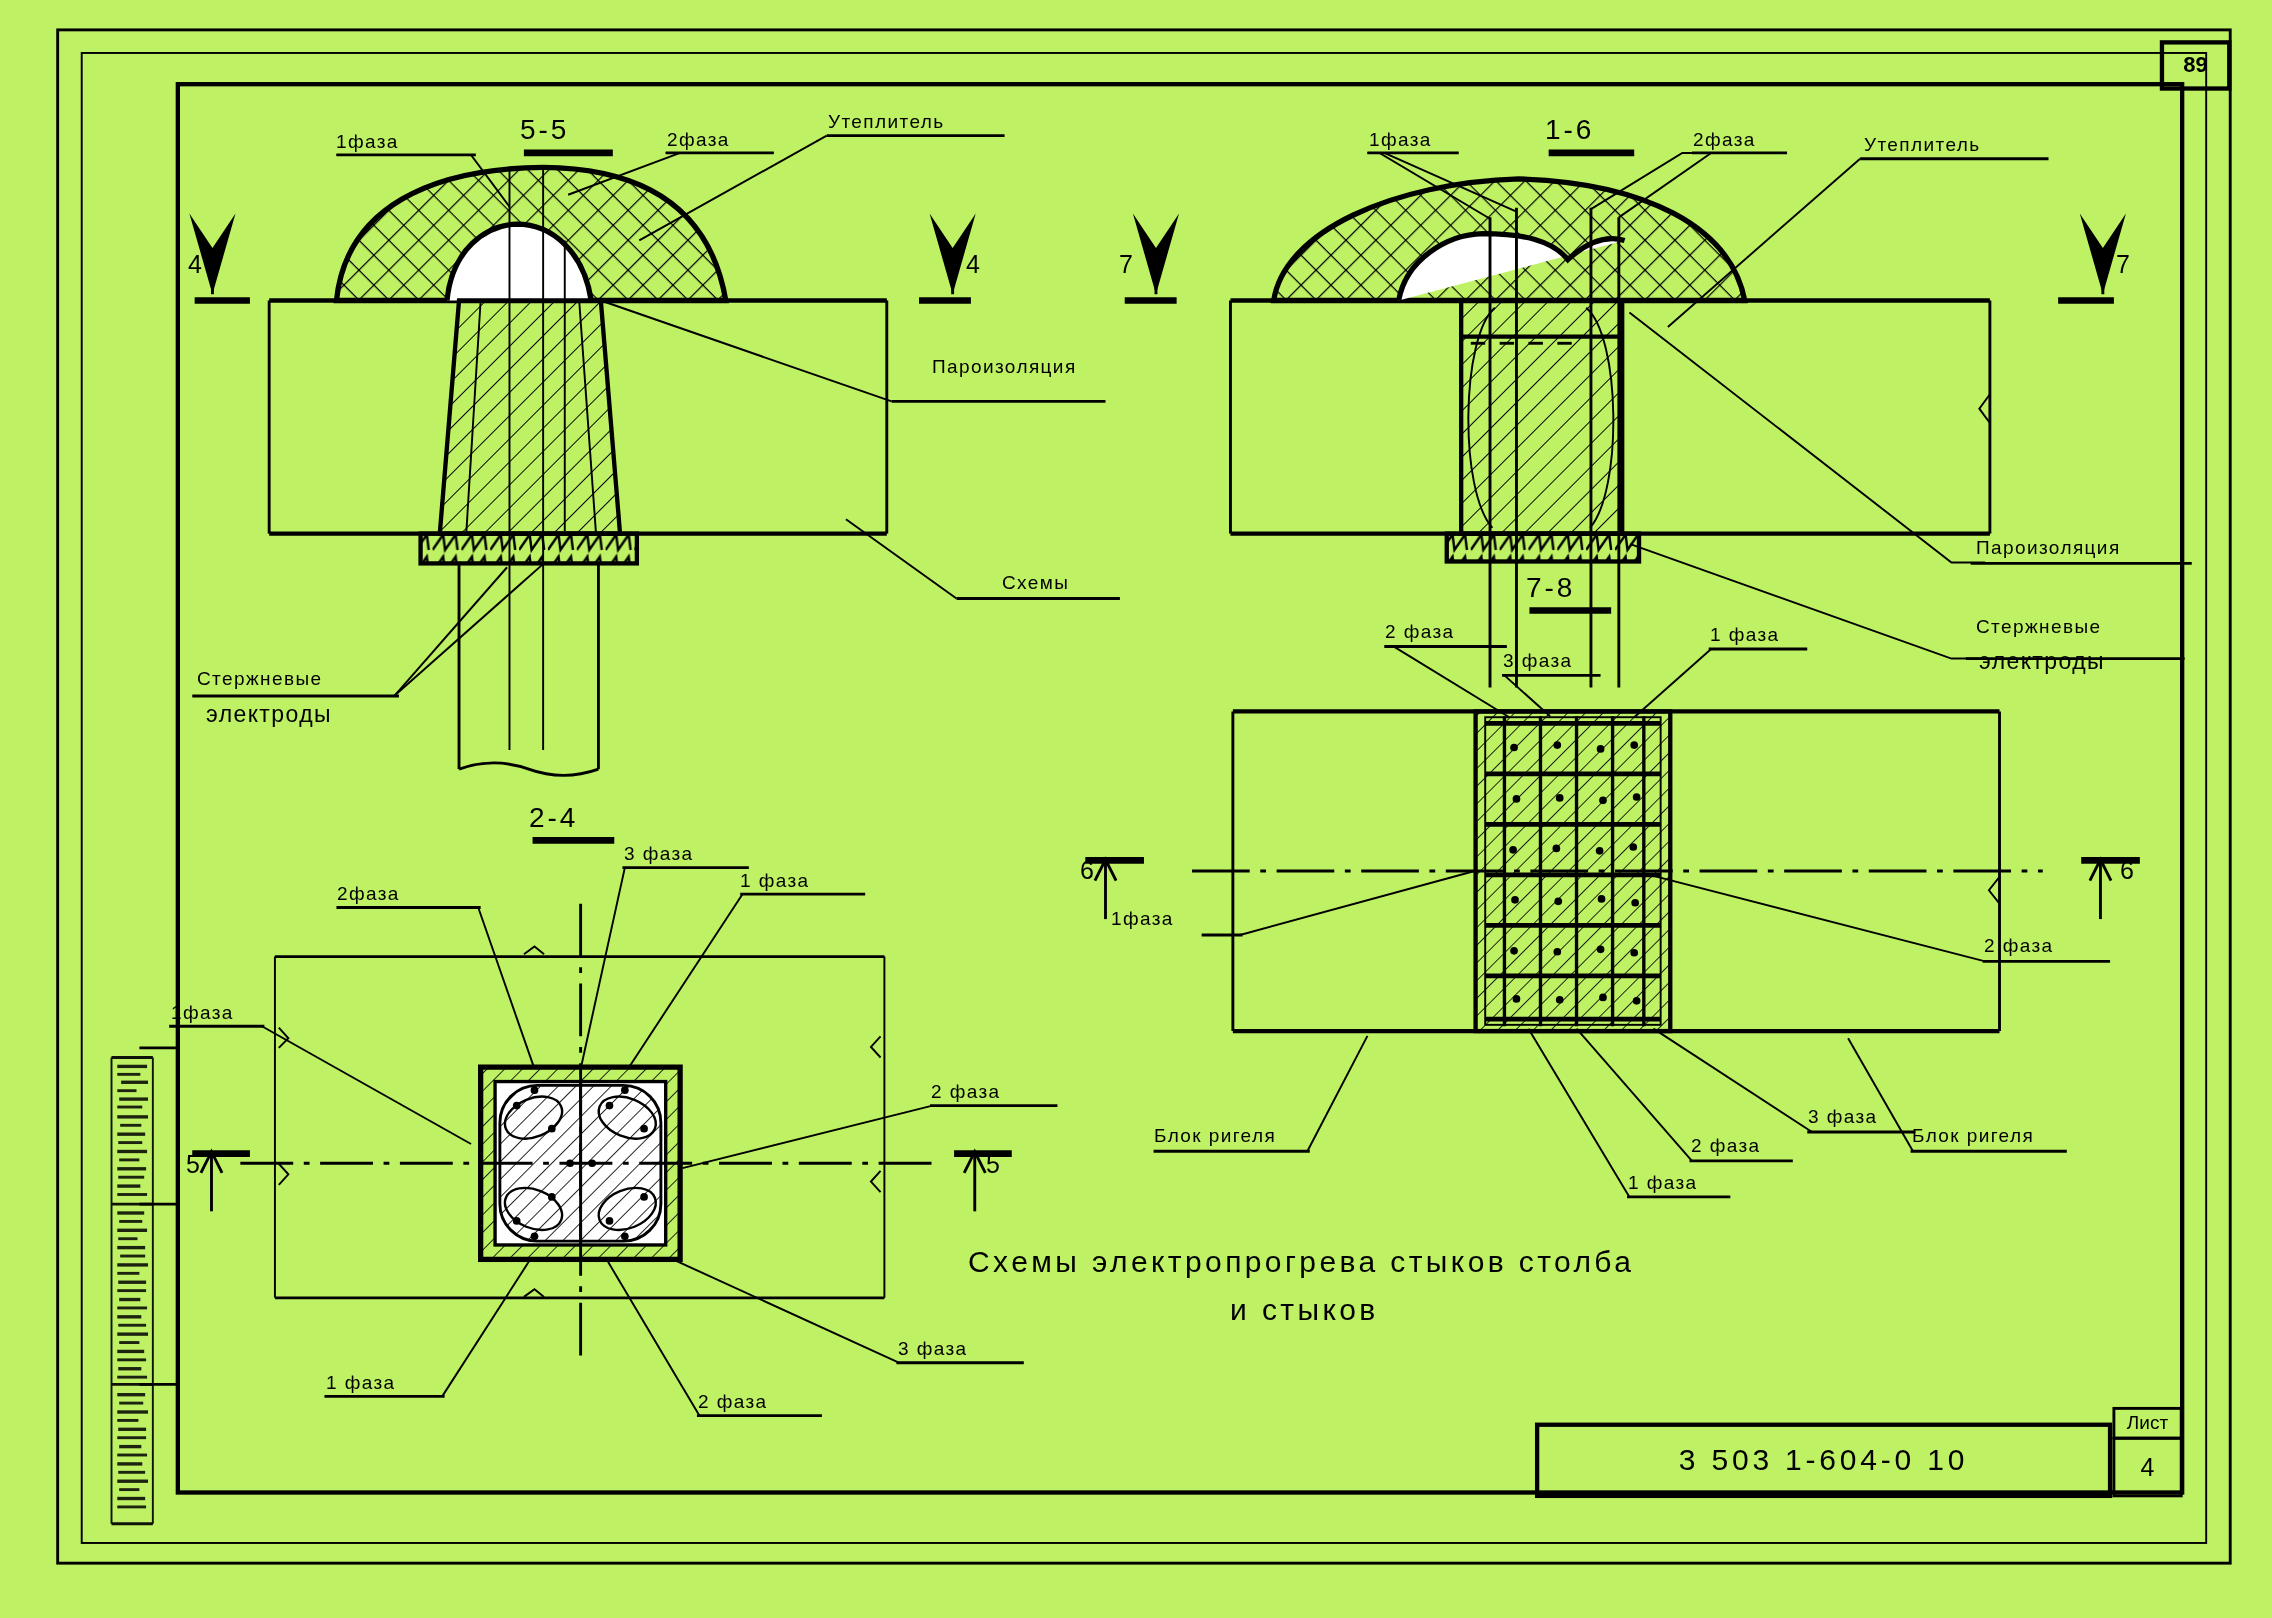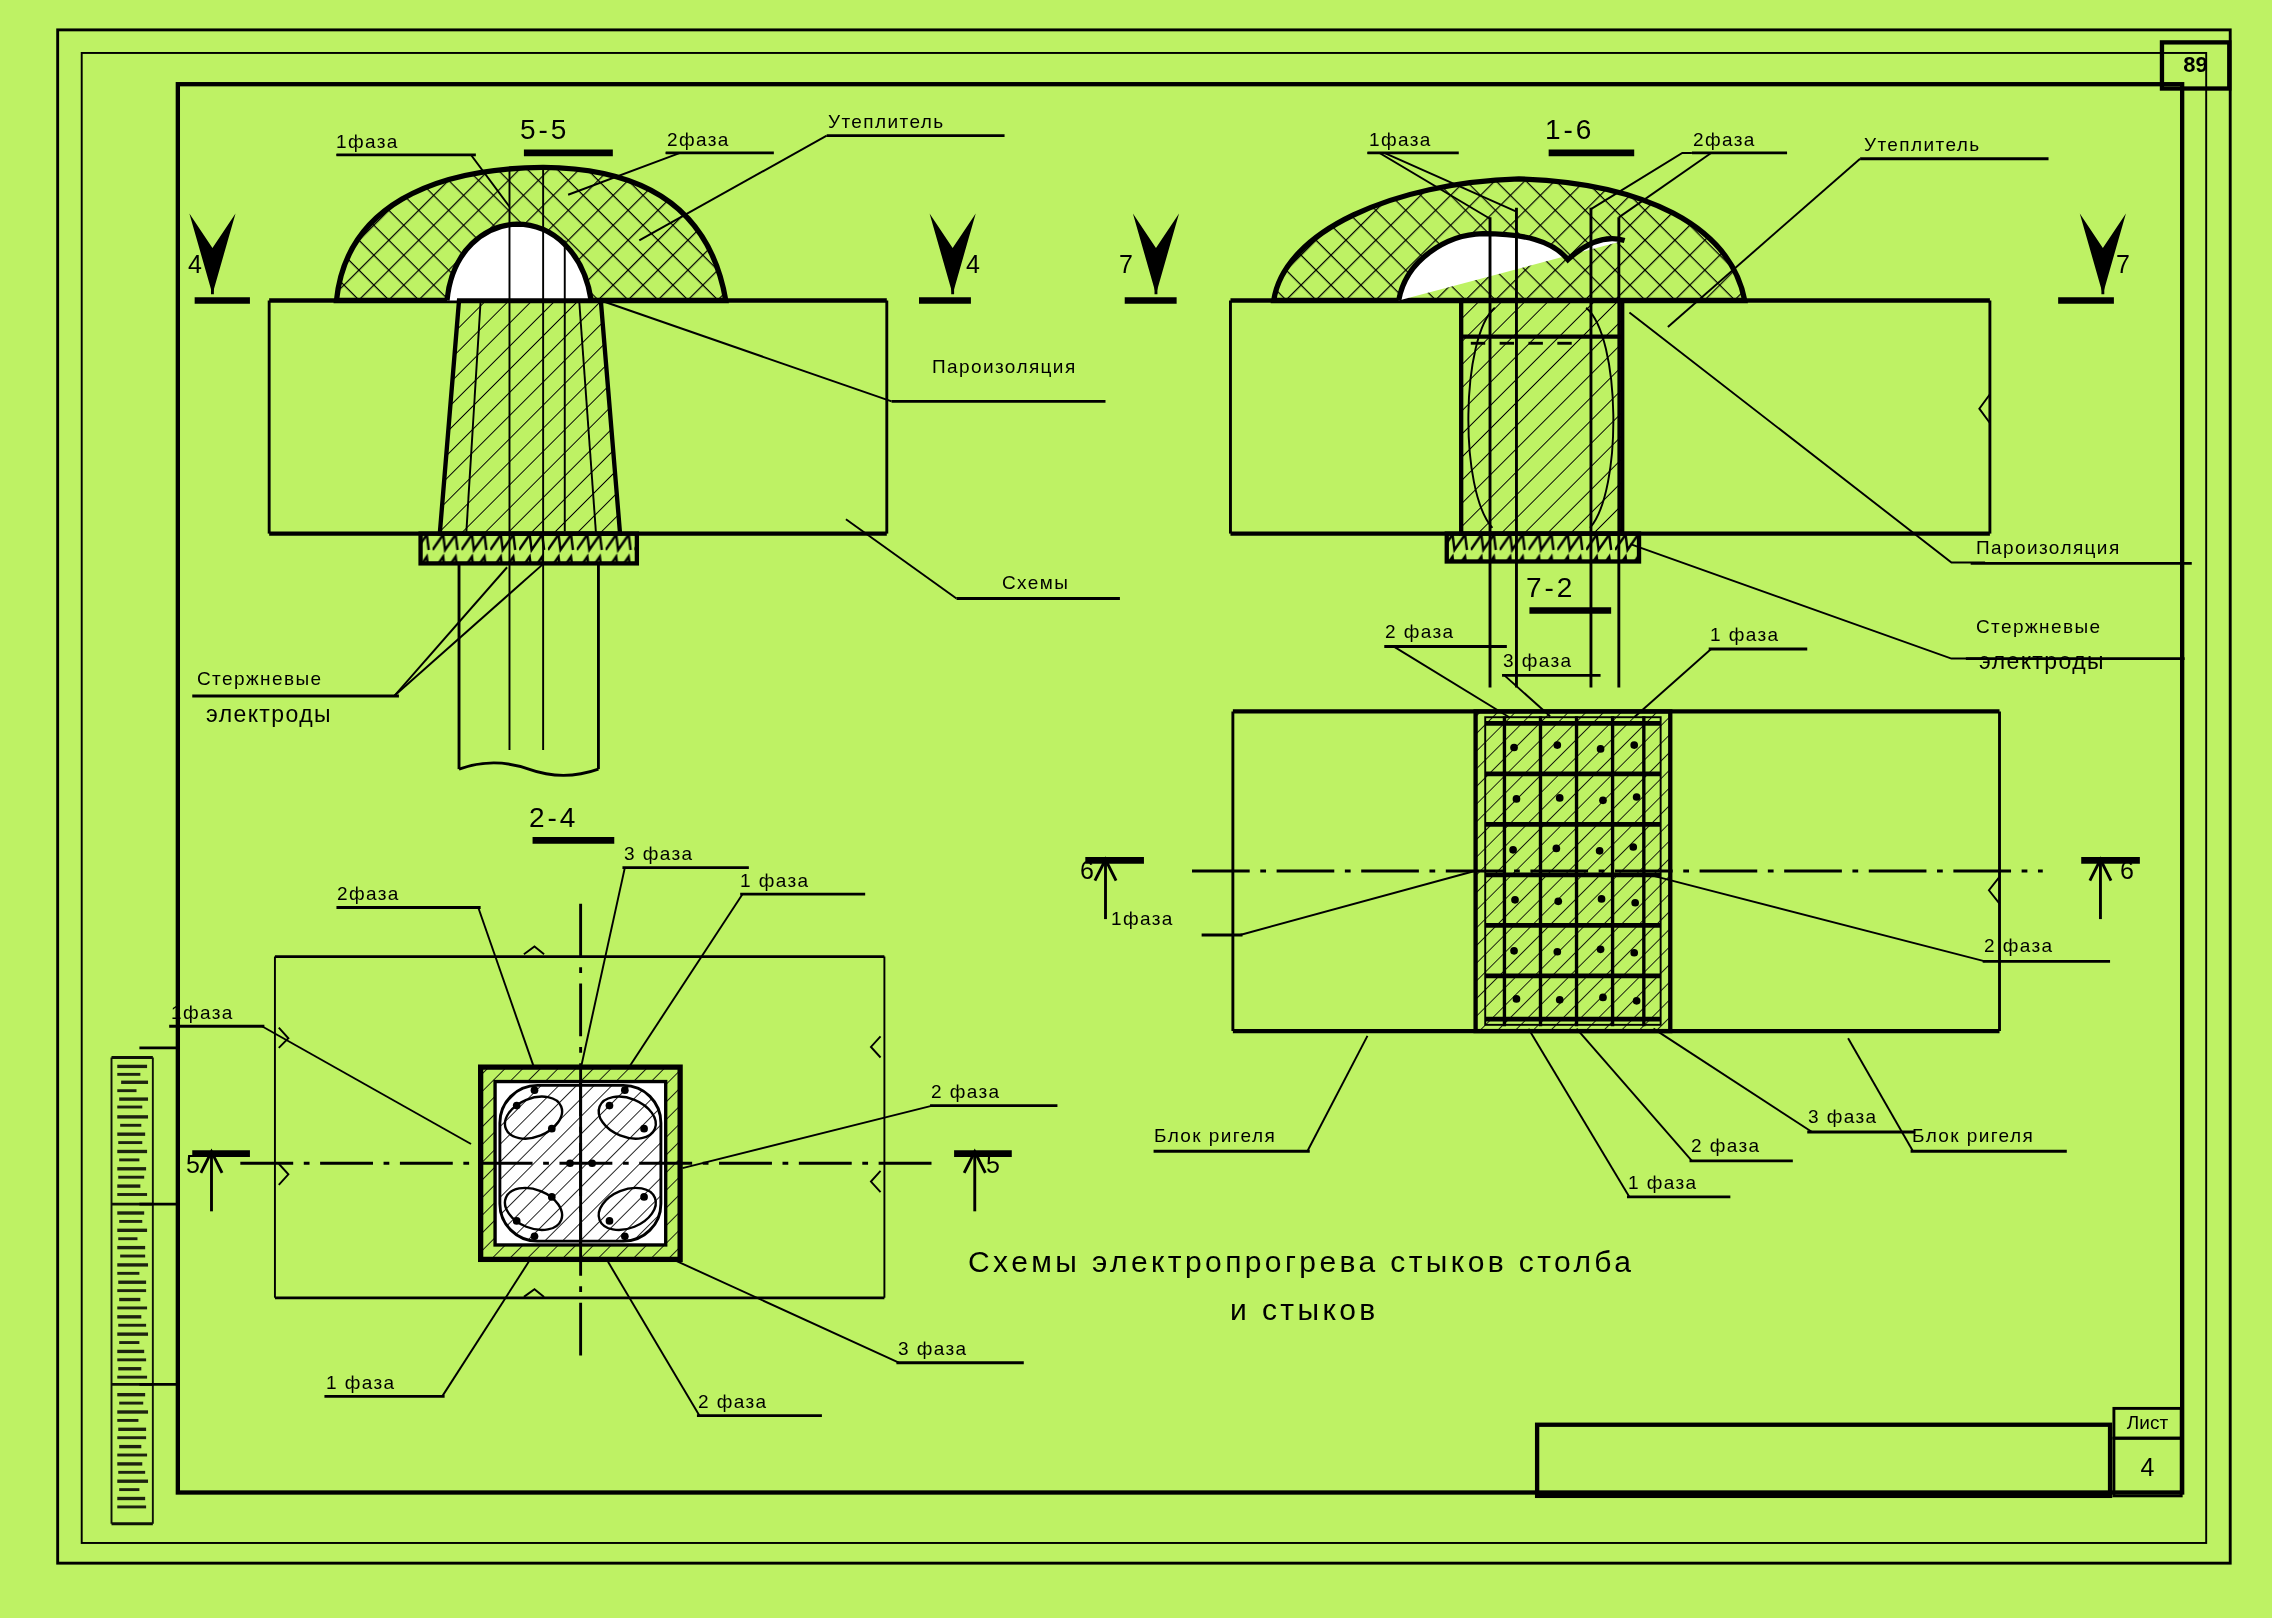--- a/index.html
+++ b/index.html
@@ -464,37 +464,40 @@
 <div style="position:absolute;left:624px;top:843px;" class="lbl">3 фаза</div>
 <div style="position:absolute;left:740px;top:870px;" class="lbl">1 фаза</div>
 <div style="position:absolute;left:171px;top:1002px;" class="lbl">1фаза</div>
 <div style="position:absolute;left:931px;top:1081px;" class="lbl">2 фаза</div>
 <div style="position:absolute;left:326px;top:1372px;" class="lbl">1 фаза</div>
 <div style="position:absolute;left:698px;top:1391px;" class="lbl">2 фаза</div>
 <div style="position:absolute;left:898px;top:1338px;" class="lbl">3 фаза</div>
 <div style="position:absolute;left:186px;top:1150px;" class="marker">5</div>
 <div style="position:absolute;left:986px;top:1150px;" class="marker">5</div>
 
-<div style="position:absolute;left:1526px;top:572px;" class="secttl">7-2</div>
+<div style="position:absolute;left:1526px;top:572px;" class="secttl">7-8</div>
 <div style="position:absolute;left:1385px;top:621px;" class="lbl">2 фаза</div>
 <div style="position:absolute;left:1503px;top:650px;" class="lbl">3 фаза</div>
 <div style="position:absolute;left:1710px;top:624px;" class="lbl">1 фаза</div>
 <div style="position:absolute;left:1111px;top:908px;" class="lbl">1фаза</div>
 <div style="position:absolute;left:1984px;top:935px;" class="lbl">2 фаза</div>
 <div style="position:absolute;left:1628px;top:1172px;" class="lbl">1 фаза</div>
 <div style="position:absolute;left:1691px;top:1135px;" class="lbl">2 фаза</div>
 <div style="position:absolute;left:1808px;top:1106px;" class="lbl">3 фаза</div>
 <div style="position:absolute;left:1154px;top:1125px;" class="lbl">Блок ригеля</div>
 <div style="position:absolute;left:1912px;top:1125px;" class="lbl">Блок ригеля</div>
 <div style="position:absolute;left:1080px;top:856px;" class="marker">6</div>
 <div style="position:absolute;left:2120px;top:856px;" class="marker">6</div>
 
 <div style="position:absolute;left:968px;top:1245px;text-align:center;" class="title">Схемы электропрогрева стыков столба</div>
 <div style="position:absolute;left:1230px;top:1293px;" class="title">и стыков</div>
 
+<div style="position:absolute;left:1537px;top:1424px;width:573px;height:71px;display:flex;align-items:center;justify-content:center;">
+  <span class="code">3 503 1-604-0 10</span>
+</div>
 <div style="position:absolute;left:2114px;top:1408px;width:67px;height:30px;display:flex;align-items:center;justify-content:center;">
   <span class="tiny">Лист</span>
 </div>
 <div style="position:absolute;left:2114px;top:1438px;width:67px;height:58px;display:flex;align-items:center;justify-content:center;">
   <span class="marker">4</span>
 </div>
 
 </div>
 
 

